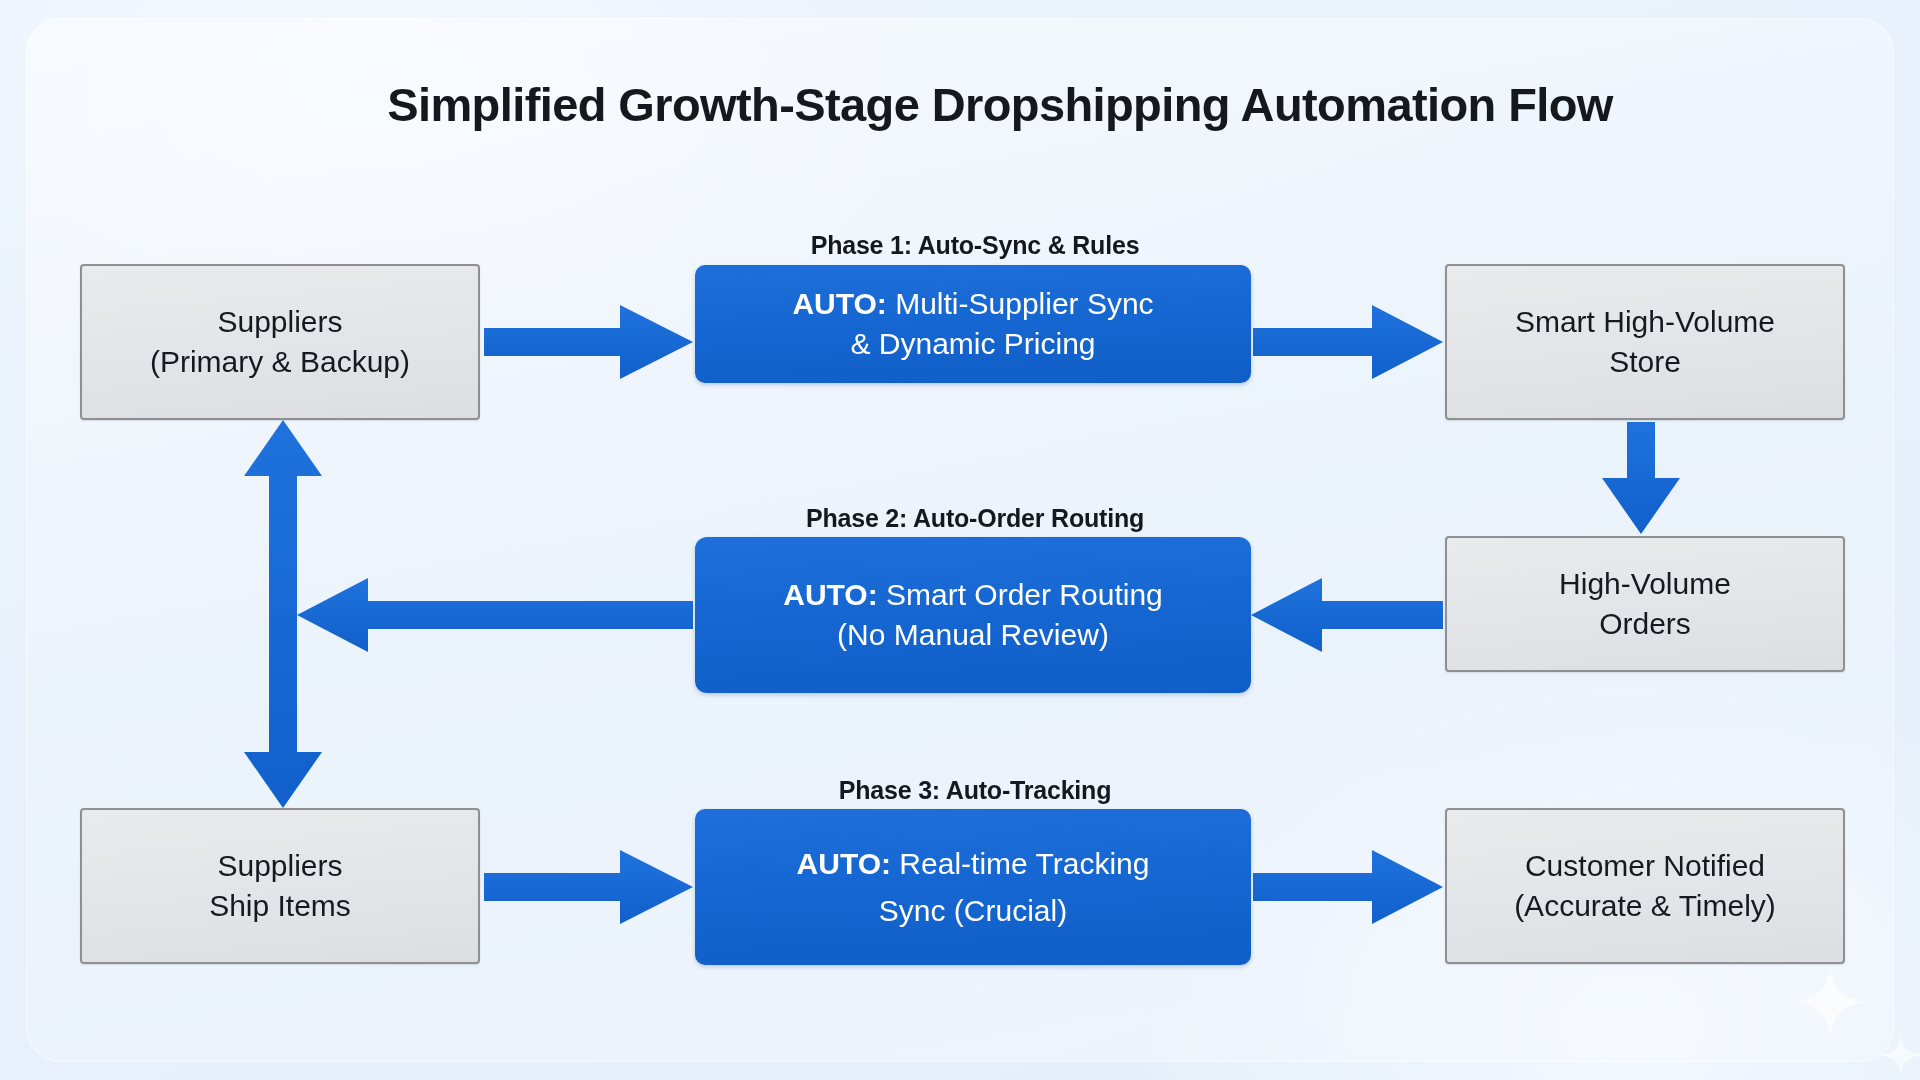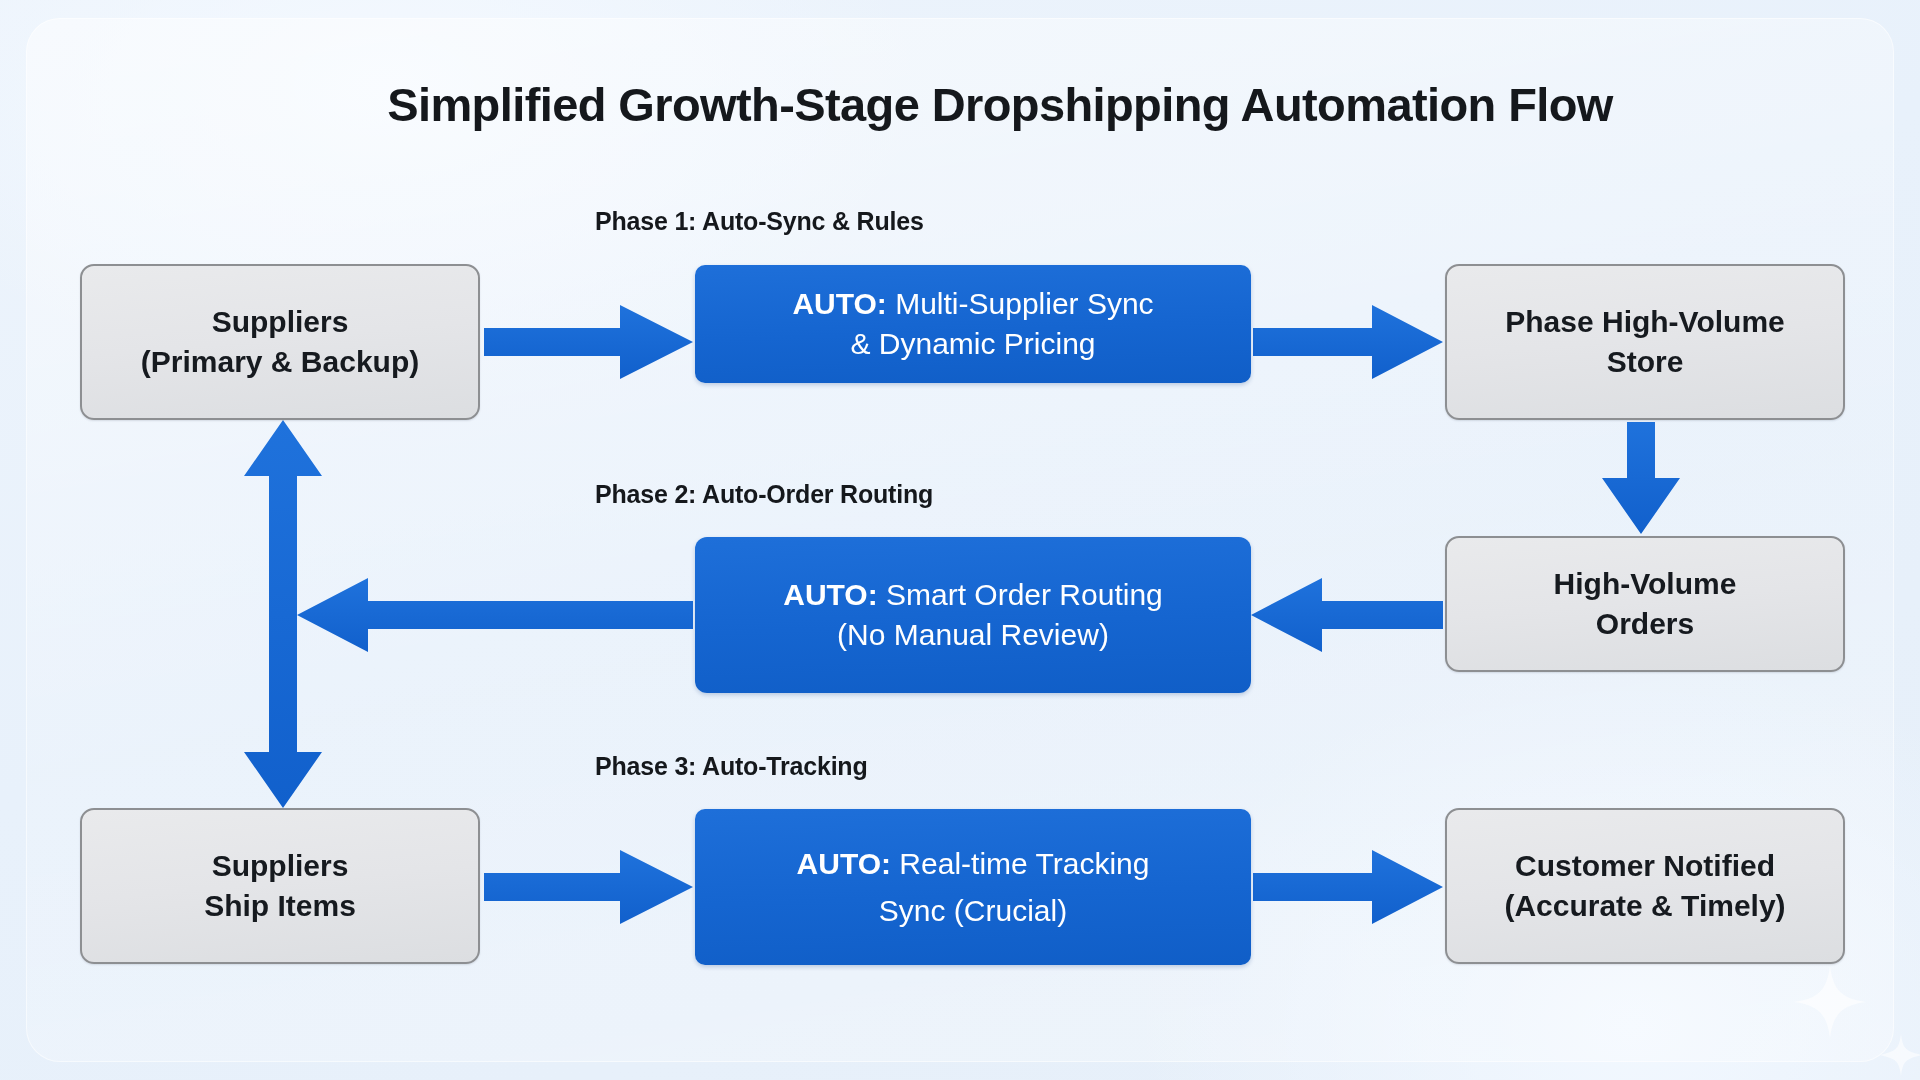--- a/index.html
+++ b/index.html
@@ -46,47 +46,48 @@
     font-weight: bold;
     color: #15181c;
     letter-spacing: -0.6px;
     white-space: nowrap;
     padding-left: 40px;
   }
 
   
   .phase-label {
     position: absolute;
+    text-align: center;
     font-size: 25px;
     font-weight: bold;
     color: #15181c;
     white-space: nowrap;
     letter-spacing: -0.2px;
+    margin-top: 24px;
   }
   #phase1-label { left: 595px; top: 207px; width: 760px; }
   #phase2-label { left: 595px; top: 480px; width: 760px; }
   #phase3-label { left: 595px; top: 752px; width: 760px; }
 
   
   .node {
     position: absolute;
     box-sizing: border-box;
     border: 2px solid #8d8f92;
-    border-radius: 14px;
+    border-radius: 4px;
     background: linear-gradient(175deg, #e9eaec 0%, #e4e5e8 48%, #dcdee1 100%);
     box-shadow: 0 1px 2px rgba(30,40,60,0.13);
     display: flex;
     flex-direction: column;
     align-items: center;
     justify-content: center;
     color: #161a1f;
     font-size: 30px;
     line-height: 1.32;
     text-align: center;
-    font-weight: bold;
   }
   .node .ln { display: block; white-space: nowrap; }
 
   #node-suppliers        { left: 80px;   top: 264px; width: 400px; height: 156px; }
   #node-store            { left: 1445px; top: 264px; width: 400px; height: 156px; }
   #node-orders           { left: 1445px; top: 536px; width: 400px; height: 136px; }
   #node-ship             { left: 80px;   top: 808px; width: 400px; height: 156px; }
   #node-customer         { left: 1445px; top: 808px; width: 400px; height: 156px; }
 
   
@@ -180,21 +181,21 @@
   <div class="phase-label" id="phase1-label">Phase 1: Auto-Sync &amp; Rules</div>
   <div class="phase-label" id="phase2-label">Phase 2: Auto-Order Routing</div>
   <div class="phase-label" id="phase3-label">Phase 3: Auto-Tracking</div>
 
   <div class="node" id="node-suppliers">
     <span class="ln">Suppliers</span>
     <span class="ln">(Primary &amp; Backup)</span>
   </div>
 
   <div class="node" id="node-store">
-    <span class="ln">Phase High-Volume</span>
+    <span class="ln">Smart High-Volume</span>
     <span class="ln">Store</span>
   </div>
 
   <div class="node" id="node-orders">
     <span class="ln">High-Volume</span>
     <span class="ln">Orders</span>
   </div>
 
   <div class="node" id="node-ship">
     <span class="ln">Suppliers</span>

